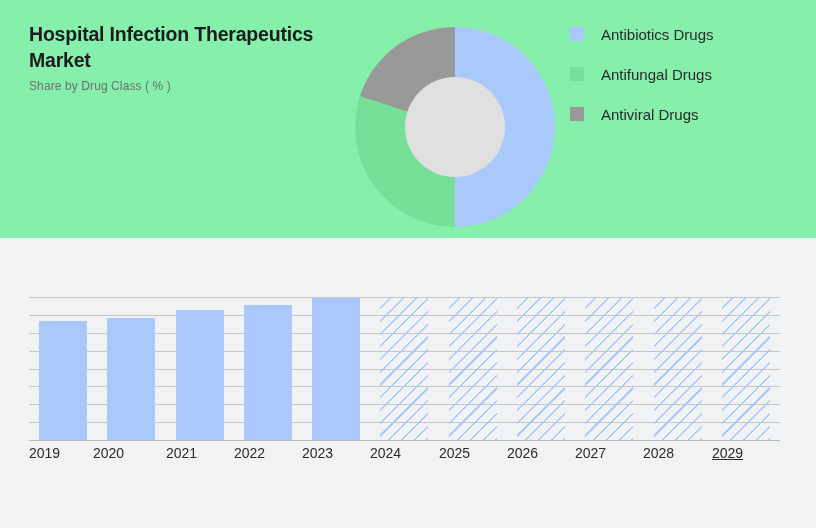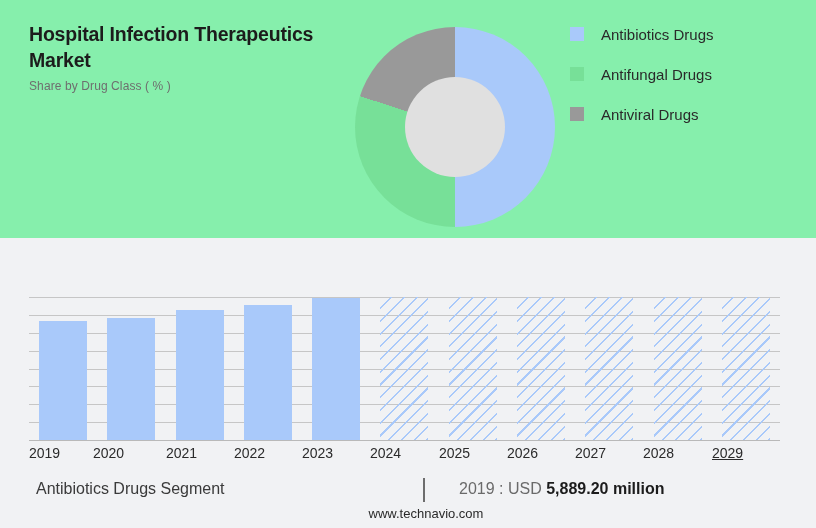--- a/index.html
+++ b/index.html
@@ -233,23 +233,14 @@
           <div class="xlabel" style="left: 341px; width: 68px;">2024</div>
           <div class="xlabel" style="left: 410px; width: 68px;">2025</div>
           <div class="xlabel" style="left: 478px; width: 68px;">2026</div>
           <div class="xlabel" style="left: 546px; width: 68px;">2027</div>
           <div class="xlabel" style="left: 614px; width: 68px;">2028</div>
           <div class="xlabel" style="left: 683px; width: 68px; text-decoration: underline;">2029</div>
         </div>
     </div>
   </div>
 
-  <div id="footer">
-    <div id="footer-left">Antibiotics Drugs Segment</div>
-    <div id="footer-divider"></div>
-    <div id="footer-right">
-      <span id="footer-value-label">2019 : USD</span>
-      <span id="footer-value">5,889.20 million</span>
-    </div>
-    <div id="footer-url">www.technavio.com</div>
-  </div>
 
 </div>
 
 </body></html>

